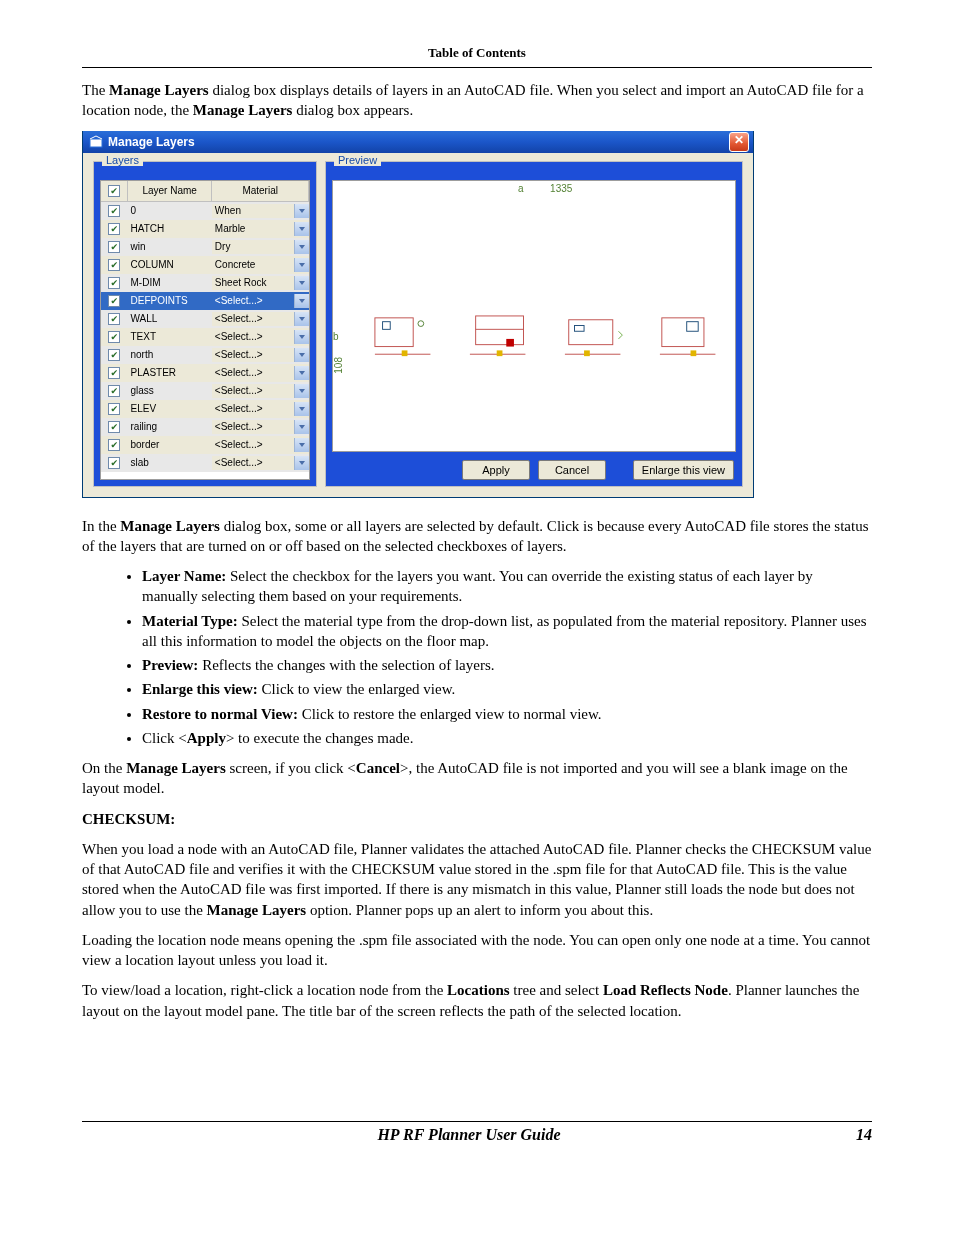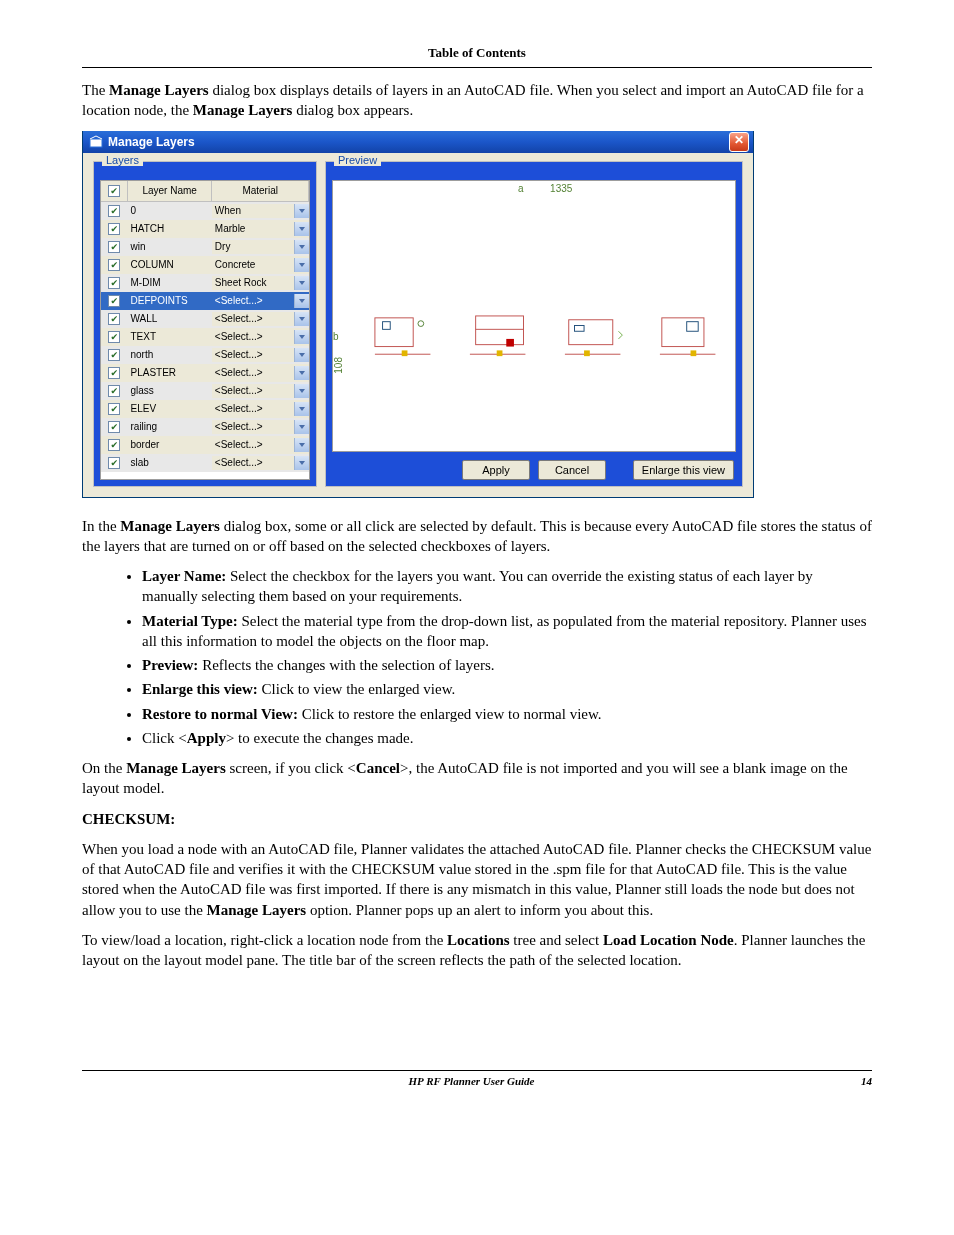--- a/index.html
+++ b/index.html
@@ -232,21 +232,21 @@
   .winbtn.wide { min-width: 100px; }
 
   .footer-line {
     border: none;
     border-top: 1px solid #000;
     margin: 30px 0 4px 0;
   }
   .footer {
     display: flex;
     justify-content: space-between;
-    font-size: 11px;
+    font-size: 16px;
   }
   .footer .center {
     flex: 1;
     text-align: center;
     font-style: italic;
     font-weight: bold;
   }
   .footer .right {
     font-weight: bold;
     font-style: italic;
@@ -498,21 +498,21 @@
             <div style="flex:1; text-align:right;">
               <button class="winbtn wide">Enlarge this view</button>
             </div>
           </div>
         </div>
       </div>
     </div>
   </div>
 
   <p class="body-text">
-    <span>In the </span><span class="bold">Manage Layers</span><span> dialog box, some or all click are selected by default. This is because every AutoCAD file stores the status of the layers that are turned on or off based on the selected checkboxes of layers.</span>
+    <span>In the </span><span class="bold">Manage Layers</span><span> dialog box, some or all layers are selected by default. Click is because every AutoCAD file stores the status of the layers that are turned on or off based on the selected checkboxes of layers.</span>
   </p>
 
   <ul class="bullets">
     <li><span class="bold">Layer Name:</span><span> Select the checkbox for the layers you want. You can override the existing status of each layer by manually selecting them based on your requirements.</span></li>
     <li><span class="bold">Material Type:</span><span> Select the material type from the drop-down list, as populated from the material repository. Planner uses all this information to model the objects on the floor map.</span></li>
     <li><span class="bold">Preview:</span><span> Reflects the changes with the selection of layers.</span></li>
     <li><span class="bold">Enlarge this view:</span><span> Click to view the enlarged view.</span></li>
     <li><span class="bold">Restore to normal View:</span><span> Click to restore the enlarged view to normal view.</span></li>
     <li><span>Click &lt;</span><span class="bold">Apply</span><span>&gt; to execute the changes made.</span></li>
   </ul>
@@ -521,23 +521,24 @@
     <span>On the </span><span class="bold">Manage Layers</span><span> screen, if you click &lt;</span><span class="bold">Cancel</span><span>&gt;, the AutoCAD file is not imported and you will see a blank image on the layout model.</span>
   </p>
 
   <p class="body-text bold">CHECKSUM:</p>
 
   <p class="body-text">
     <span>When you load a node with an AutoCAD file, Planner validates the attached AutoCAD file. Planner checks the CHECKSUM value of that AutoCAD file and verifies it with the CHECKSUM value stored in the .spm file for that AutoCAD file. This is the value stored when the AutoCAD file was first imported. If there is any mismatch in this value, Planner still loads the node but does not allow you to use the </span><span class="bold">Manage Layers</span><span> option. Planner pops up an alert to inform you about this.</span>
   </p>
 
 
+  <p class="body-text">Loading the location node means opening the .spm file associated with the node. You can open only one node at a time. You cannot view a location layout unless you load it.</p>
 
   <p class="body-text">
-    <span>To view/load a location, right-click a location node from the </span><span class="bold">Locations</span><span> tree and select </span><span class="bold">Load Location Node</span><span>. Planner launches the layout on the layout model pane. The title bar of the screen reflects the path of the selected location.</span>
+    <span>To view/load a location, right-click a location node from the </span><span class="bold">Locations</span><span> tree and select </span><span class="bold">Load Reflects Node</span><span>. Planner launches the layout on the layout model pane. The title bar of the screen reflects the path of the selected location.</span>
   </p>
 
   <div style="height:60px;"></div>
   <hr class="footer-line">
   <div class="footer">
     <span></span>
     <span class="center">HP RF Planner User Guide</span>
     <span class="right">14</span>
   </div>
 

